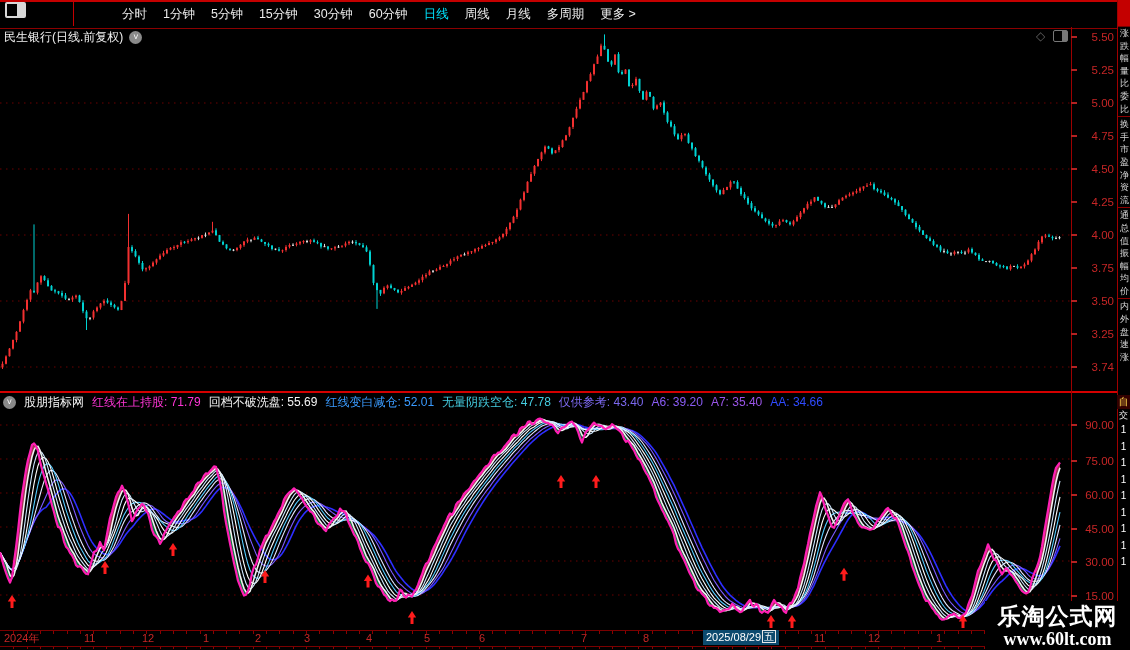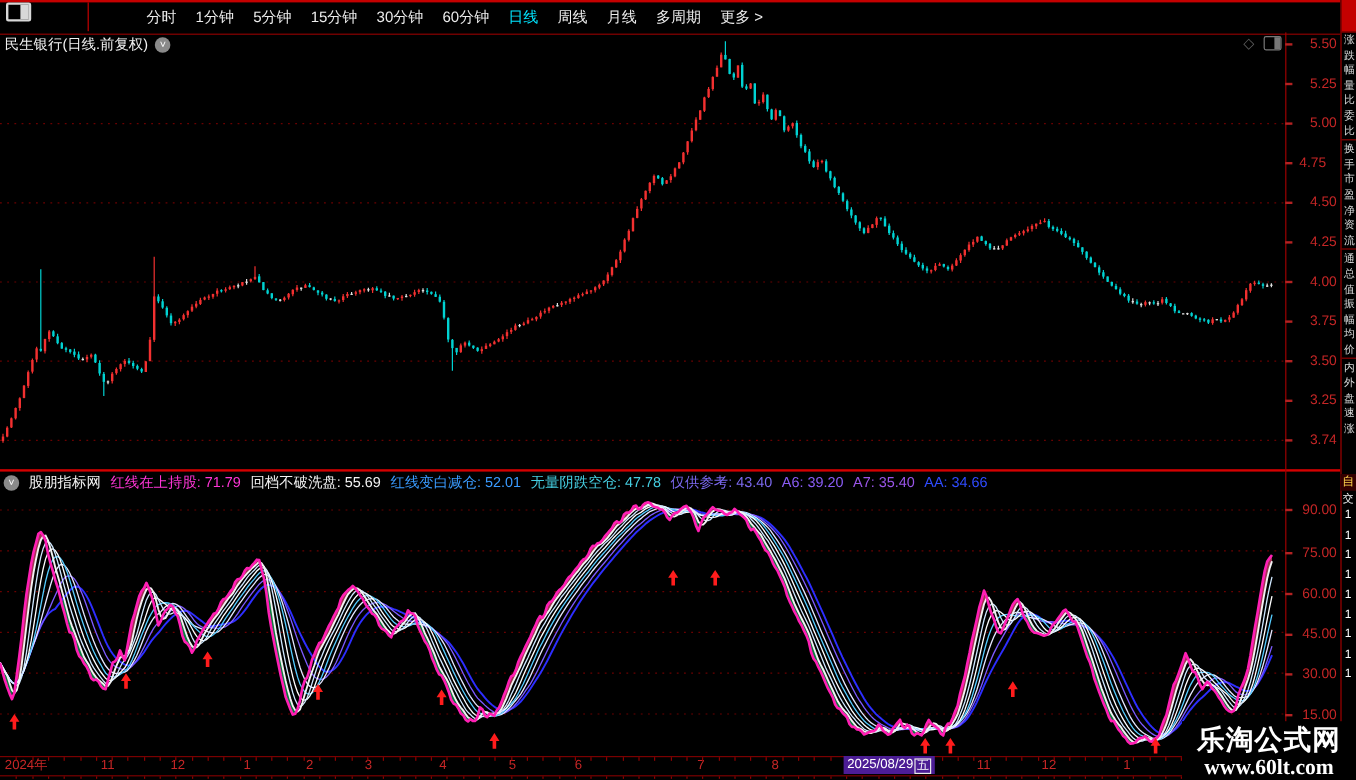--- a/index.html
+++ b/index.html
@@ -36,22 +36,22 @@
   
   .ylab{position:absolute;left:1074px;width:40px;text-align:right;font-size:11.5px;color:#c62626;line-height:12px;}
   .ytick{position:absolute;left:1071px;width:6px;height:2px;background:#b32222;}
   
   .xaxis{position:absolute;left:0;top:630px;width:1117px;height:15px;background:#000;
          border-top:1px solid #7a0000;border-bottom:1px solid #7a0000;z-index:5;}
   .xlab{position:absolute;top:1px;font-size:11px;color:#c62626;line-height:13px;}
   .xtick{position:absolute;top:0;width:1px;height:3px;background:#8d0000;}
   .xstub{position:absolute;left:0;top:646px;width:1117px;height:4px;background:#000;}
   .xstub .xtick{height:3px;}
-  .date-box{position:absolute;left:703px;top:630px;height:15px;z-index:6;background:#4c1d95;color:#fff;
-            font-size:11px;line-height:15px;padding:0 3px;display:flex;align-items:flex-end;}
+  .date-box{position:absolute;left:703px;top:630px;height:15px;z-index:6;background:#0c4a6e;color:#fff;
+            font-size:11px;line-height:15px;padding:0 3px;display:flex;align-items:flex-start;}
   .date-box .day{border:1px solid #e8e8e8;line-height:11px;padding:0 1px;margin-left:1px;font-size:10px;}
   
   .rstrip{position:absolute;left:1117px;top:0;width:13px;height:650px;border-left:1px solid #a00000;background:#000;}
   .rstrip .rtop{height:26px;background:#c40000;border-bottom:1px solid #7a0000;}
   .rchar{width:13px;text-align:center;font-size:9px;line-height:12.6px;color:#d8d8d8;}
   .rsep{height:1px;background:#8d0000;margin:1px 0;}
   .rind{position:absolute;left:1117px;top:395px;width:13px;text-align:center;}
   .rind .head{color:#ffd24a;font-size:10px;line-height:14px;background:#300;}
   .rind .sub{color:#eee;font-size:9px;line-height:13px;}
   .rind .dig{color:#fff;font-size:10px;line-height:16.5px;}
@@ -784,21 +784,21 @@
     <span id="legend-items"><span class="leg" style="color: rgb(255, 53, 214); margin-right: 8px;">红线在上持股: 71.79</span><span class="leg" style="color: rgb(242, 242, 242); margin-right: 8px;">回档不破洗盘: 55.69</span><span class="leg" style="color: rgb(58, 155, 255); margin-right: 8px;">红线变白减仓: 52.01</span><span class="leg" style="color: rgb(69, 205, 224); margin-right: 8px;">无量阴跌空仓: 47.78</span><span class="leg" style="color: rgb(123, 104, 238); margin-right: 8px;">仅供参考: 43.40</span><span class="leg" style="color: rgb(138, 92, 245); margin-right: 8px;">A6: 39.20</span><span class="leg" style="color: rgb(154, 85, 232); margin-right: 8px;">A7: 35.40</span><span class="leg" style="color: rgb(47, 75, 255); margin-right: 8px;">AA: 34.66</span></span>
   </div>
 
   <div id="y-labels">
       <div class="ylab" style="top: 31px;">5.50</div>
       <div class="ytick" style="top: 36px;"></div>
       <div class="ylab" style="top: 64px;">5.25</div>
       <div class="ytick" style="top: 69px;"></div>
       <div class="ylab" style="top: 97px;">5.00</div>
       <div class="ytick" style="top: 102px;"></div>
-      <div class="ylab" style="top: 130px; text-align: center;">4.75</div>
+      <div class="ylab" style="top: 130px;">4.75</div>
       <div class="ytick" style="top: 135px;"></div>
       <div class="ylab" style="top: 163px;">4.50</div>
       <div class="ytick" style="top: 168px;"></div>
       <div class="ylab" style="top: 196px;">4.25</div>
       <div class="ytick" style="top: 201px;"></div>
       <div class="ylab" style="top: 229px;">4.00</div>
       <div class="ytick" style="top: 234px;"></div>
       <div class="ylab" style="top: 262px;">3.75</div>
       <div class="ytick" style="top: 267px;"></div>
       <div class="ylab" style="top: 295px;">3.50</div>

